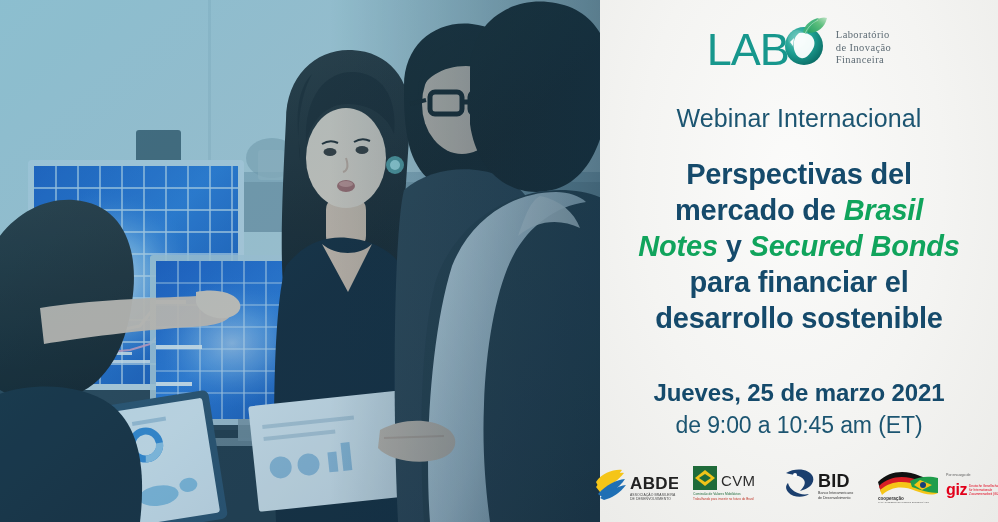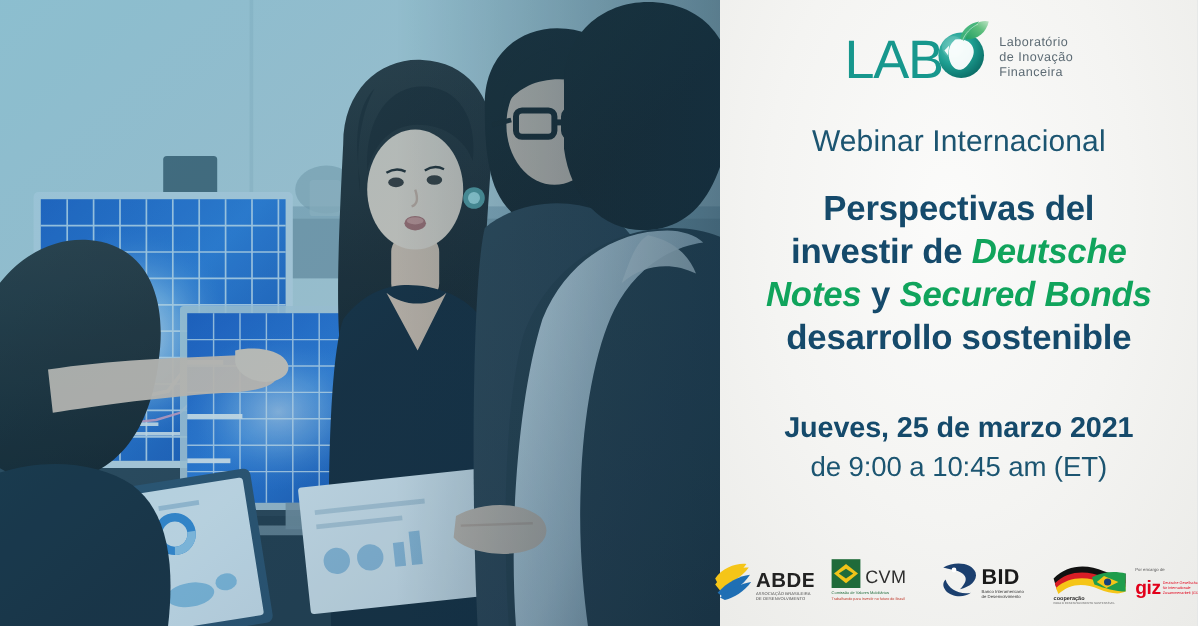--- a/index.html
+++ b/index.html
@@ -62,21 +62,21 @@
     top: 2px;
   }
   .lab-globe { margin-left: -8px; position: relative; top: -3px; }
   .lab-sub {
     margin-left: 7px;
     line-height: 1.18;
     position: relative;
     top: 1px;
   }
   .lab-sub div {
-    font-family: Liberation Sans, sans-serif;
+    font-family: Liberation Serif, serif;
     font-size: 10.5px;
     color: #5d6b74;
     letter-spacing: .4px;
   }
 
   
   .webinar {
     margin-top: 24px;
     font-size: 25px;
     font-weight: 400;
@@ -381,22 +381,23 @@
         <div>Laboratório</div>
         <div>de Inovação</div>
         <div>Financeira</div>
       </span>
     </div>
 
     <div class="webinar">Webinar Internacional</div>
 
     <div class="headline">
       <div><span>Perspectivas del</span></div>
-      <div><span>investir de </span><span class="hl-green">Deutsche</span></div>
+      <div><span>mercado de </span><span class="hl-green">Brasil</span></div>
       <div><span class="hl-green">Notes</span><span> y </span><span class="hl-green">Secured Bonds</span></div>
+      <div><span>para financiar el</span></div>
       <div><span>desarrollo sostenible</span></div>
     </div>
 
     <div class="date-block">
       <div class="date-line">Jueves, 25 de marzo 2021</div>
       <div class="time-line">de 9:00 a 10:45 am (ET)</div>
     </div>
 
     <div class="sponsors">
 

